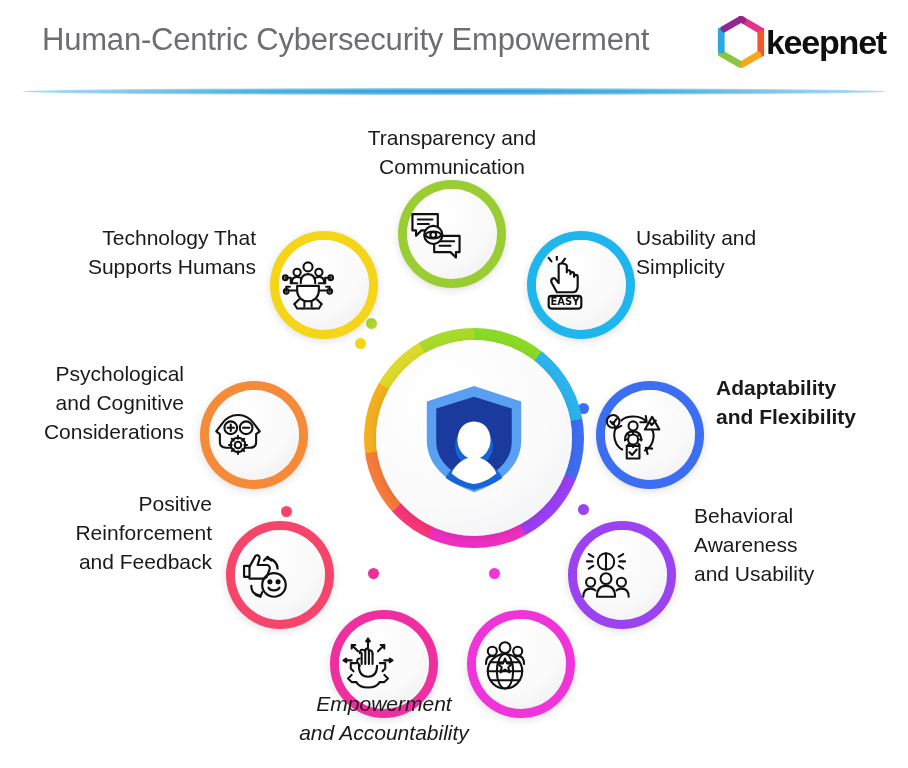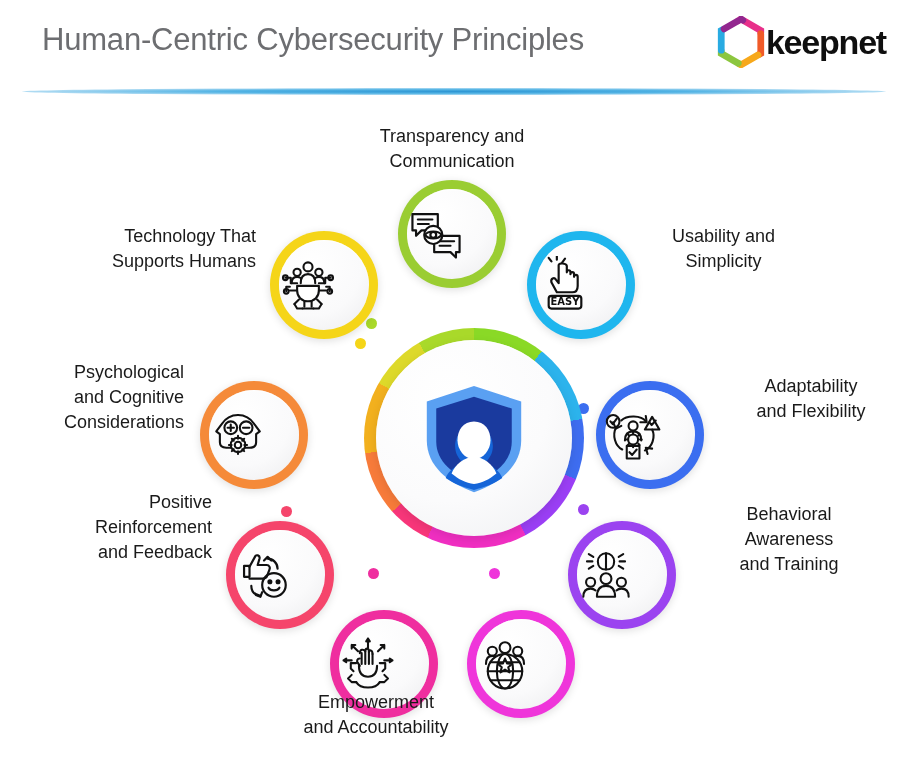--- a/index.html
+++ b/index.html
@@ -69,37 +69,37 @@
     position: absolute; left: 9px; top: 9px; right: 9px; bottom: 9px;
     border-radius: 50%;
     background: radial-gradient(circle at 36% 28%, #ffffff 0%, #fafafb 58%, #ececee 100%);
     display: flex; align-items: center; justify-content: flex-start;
     box-shadow: inset 0 1px 2px rgba(255,255,255,.95);
   }
   .node-face svg { width: 58px; height: 58px; display: block; }
 
   
   .node-label {
-    position: absolute; font-size: 18px; color: #1a1a1a;
+    position: absolute; font-size: 21px; color: #1a1a1a;
     line-height: 1.38; white-space: pre-line;
   }
   .lbl-center { text-align: center; }
-  .lbl-right  { text-align: center; }
+  .lbl-right  { text-align: left; }
   .lbl-left   { text-align: right; }
 
   
   .dot { position: absolute; border-radius: 50%; width: 11px; height: 11px; }
 </style>
 </head>
 <body>
 
 <div id="root">
 
   <div class="header">
-    <div class="page-title">Human-Centric Cybersecurity Principles</div>
+    <div class="page-title">Human-Centric Cybersecurity Empowerment</div>
 
     <div class="logo-wrap">
       <span class="logo-mark">
         <svg viewBox="0 0 100 100">
           <path d="M50 6 L88 28 L88 72 L50 94 L12 72 L12 28 Z" fill="none" stroke="#e8308a" stroke-width="13" stroke-linecap="round" stroke-dasharray="42 210" stroke-dashoffset="-6"></path>
           <path d="M50 6 L88 28 L88 72 L50 94 L12 72 L12 28 Z" fill="none" stroke="#f05a28" stroke-width="13" stroke-linecap="round" stroke-dasharray="42 210" stroke-dashoffset="-50"></path>
           <path d="M50 6 L88 28 L88 72 L50 94 L12 72 L12 28 Z" fill="none" stroke="#f7a81b" stroke-width="13" stroke-linecap="round" stroke-dasharray="42 210" stroke-dashoffset="-94"></path>
           <path d="M50 6 L88 28 L88 72 L50 94 L12 72 L12 28 Z" fill="none" stroke="#8cc63f" stroke-width="13" stroke-linecap="round" stroke-dasharray="42 210" stroke-dashoffset="-138"></path>
           <path d="M50 6 L88 28 L88 72 L50 94 L12 72 L12 28 Z" fill="none" stroke="#29abe2" stroke-width="13" stroke-linecap="round" stroke-dasharray="42 210" stroke-dashoffset="-182"></path>
           <path d="M50 6 L88 28 L88 72 L50 94 L12 72 L12 28 Z" fill="none" stroke="#92278f" stroke-width="13" stroke-linecap="round" stroke-dasharray="30 222" stroke-dashoffset="-226"></path>
@@ -191,21 +191,21 @@
             <rect x="24" y="44" width="14" height="14"></rect>
               <path d="M27 51 L30 54 L35 48"></path>
             <circle cx="31" cy="22" r="5"></circle>
             <path d="M22 38 C22 31 26 28 31 28 C36 28 40 31 40 38"></path>
             <circle cx="31" cy="37" r="5.5" fill="#fff"></circle>
             <path d="M31 30.5 v-2 M31 45.5 v-2 M25.5 37 h-2 M40.5 37 h-2 M26.6 32.6 l-1.4-1.4 M38.2 43 l-1.4-1.4 M26.6 41.6 l-1.4 1.4 M38.2 31.2 l-1.4 1.4"></path>
           </svg>
         </span>
       </div>
     </div>
-    <div class="node-label lbl-right" style="left:716px; top:278px; width:190px;">Adaptability
+    <div class="node-label lbl-right" style="left:716px; top:278px; width:190px;font-weight:bold;">Adaptability
 and Flexibility</div>
 
     <div class="node" style="left:568px; top:425px;">
       <div class="node-ring" style="background:#9b43f0;"></div>
       <div class="node-face">
         <span>
           <svg viewBox="0 0 64 64" fill="none" stroke="#111" stroke-width="2.3" stroke-linecap="round" stroke-linejoin="round">
             <path d="M32 8 C27 8 23 12 23 17 C23 22 26 26 32 26 C38 26 41 22 41 17 C41 12 37 8 32 8 Z"></path>
             <path d="M32 8 V26"></path>
             <path d="M13 9 L18 12 M11 17 H17 M13 25 L18 22"></path>
@@ -215,21 +215,21 @@
             <circle cx="15" cy="40" r="5"></circle>
             <path d="M7 56 C7 50 10 47 15 47 C17 47 19 47.6 20.5 49"></path>
             <circle cx="49" cy="40" r="5"></circle>
             <path d="M57 56 C57 50 54 47 49 47 C47 47 45 47.6 43.5 49"></path>
           </svg>
         </span>
       </div>
     </div>
     <div class="node-label lbl-right" style="left:694px; top:406px; width:190px;">Behavioral
 Awareness
-and Training</div>
+and Usability</div>
 
     <div class="node" style="left:467px; top:514px;">
       <div class="node-ring" style="background:#ef35da;"></div>
       <div class="node-face">
         <span>
           <svg viewBox="0 0 64 64" fill="none" stroke="#111" stroke-width="2.3" stroke-linecap="round" stroke-linejoin="round">
             <circle cx="32" cy="14" r="6"></circle>
             <circle cx="18" cy="18" r="5"></circle>
             <circle cx="46" cy="18" r="5"></circle>
             <path d="M11 32 C11 26 14 23 18 23 C20 23 22 23.6 23 25"></path>
@@ -258,21 +258,21 @@
             <path d="M23 26 C20 26 19 29 21 31 L23 34"></path>
             <path d="M23 20 C23 16 27 15 29 18 M29 18 C29 14 33 14 33 18 M33 19 C33 16 37 16 37 21"></path>
             <path d="M22 34 C22 42 26 46 32 46 C38 46 42 42 42 34"></path>
             <path d="M16 40 L13 37 V31 H19 M48 40 L51 37 V31 H45"></path>
             <path d="M14 44 L10 48 L14 52 H19 M50 44 L54 48 L50 52 H45"></path>
             <path d="M19 52 C22 57 26 58 32 58 C38 58 42 57 45 52"></path>
           </svg>
         </span>
       </div>
     </div>
-    <div class="node-label lbl-center" style="left:264px; top:594px; width:224px;">Empowerment
+    <div class="node-label lbl-center" style="left:272px; top:594px; width:224px;font-style:italic;">Empowerment
 and Accountability</div>
 
     <div class="node" style="left:226px; top:425px;">
       <div class="node-ring" style="background:#f5456b;"></div>
       <div class="node-face">
         <span>
           <svg viewBox="0 0 64 64" fill="none" stroke="#111" stroke-width="2.4" stroke-linecap="round" stroke-linejoin="round">
             <path d="M16 22 V34 H10 V22 Z"></path>
             <path d="M16 23 L22 12 C23 9 28 10 27 14 L25 21 H35 C38 21 39 24 38 26 L35 34 C34 36 32 36 30 36 H16"></path>
             <path d="M36 14 C42 14 47 19 47 25"></path>

